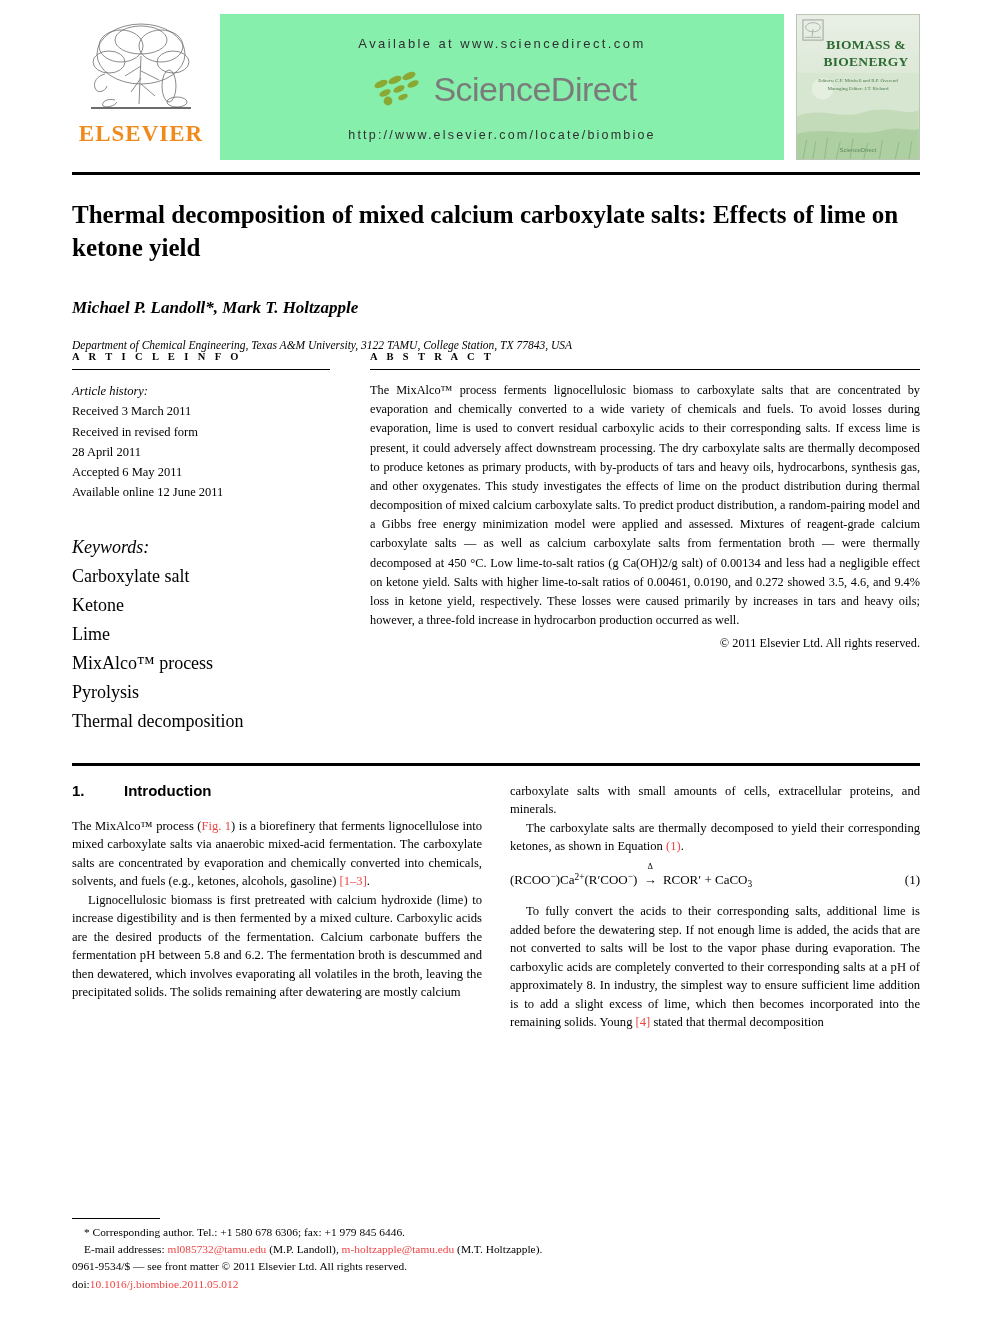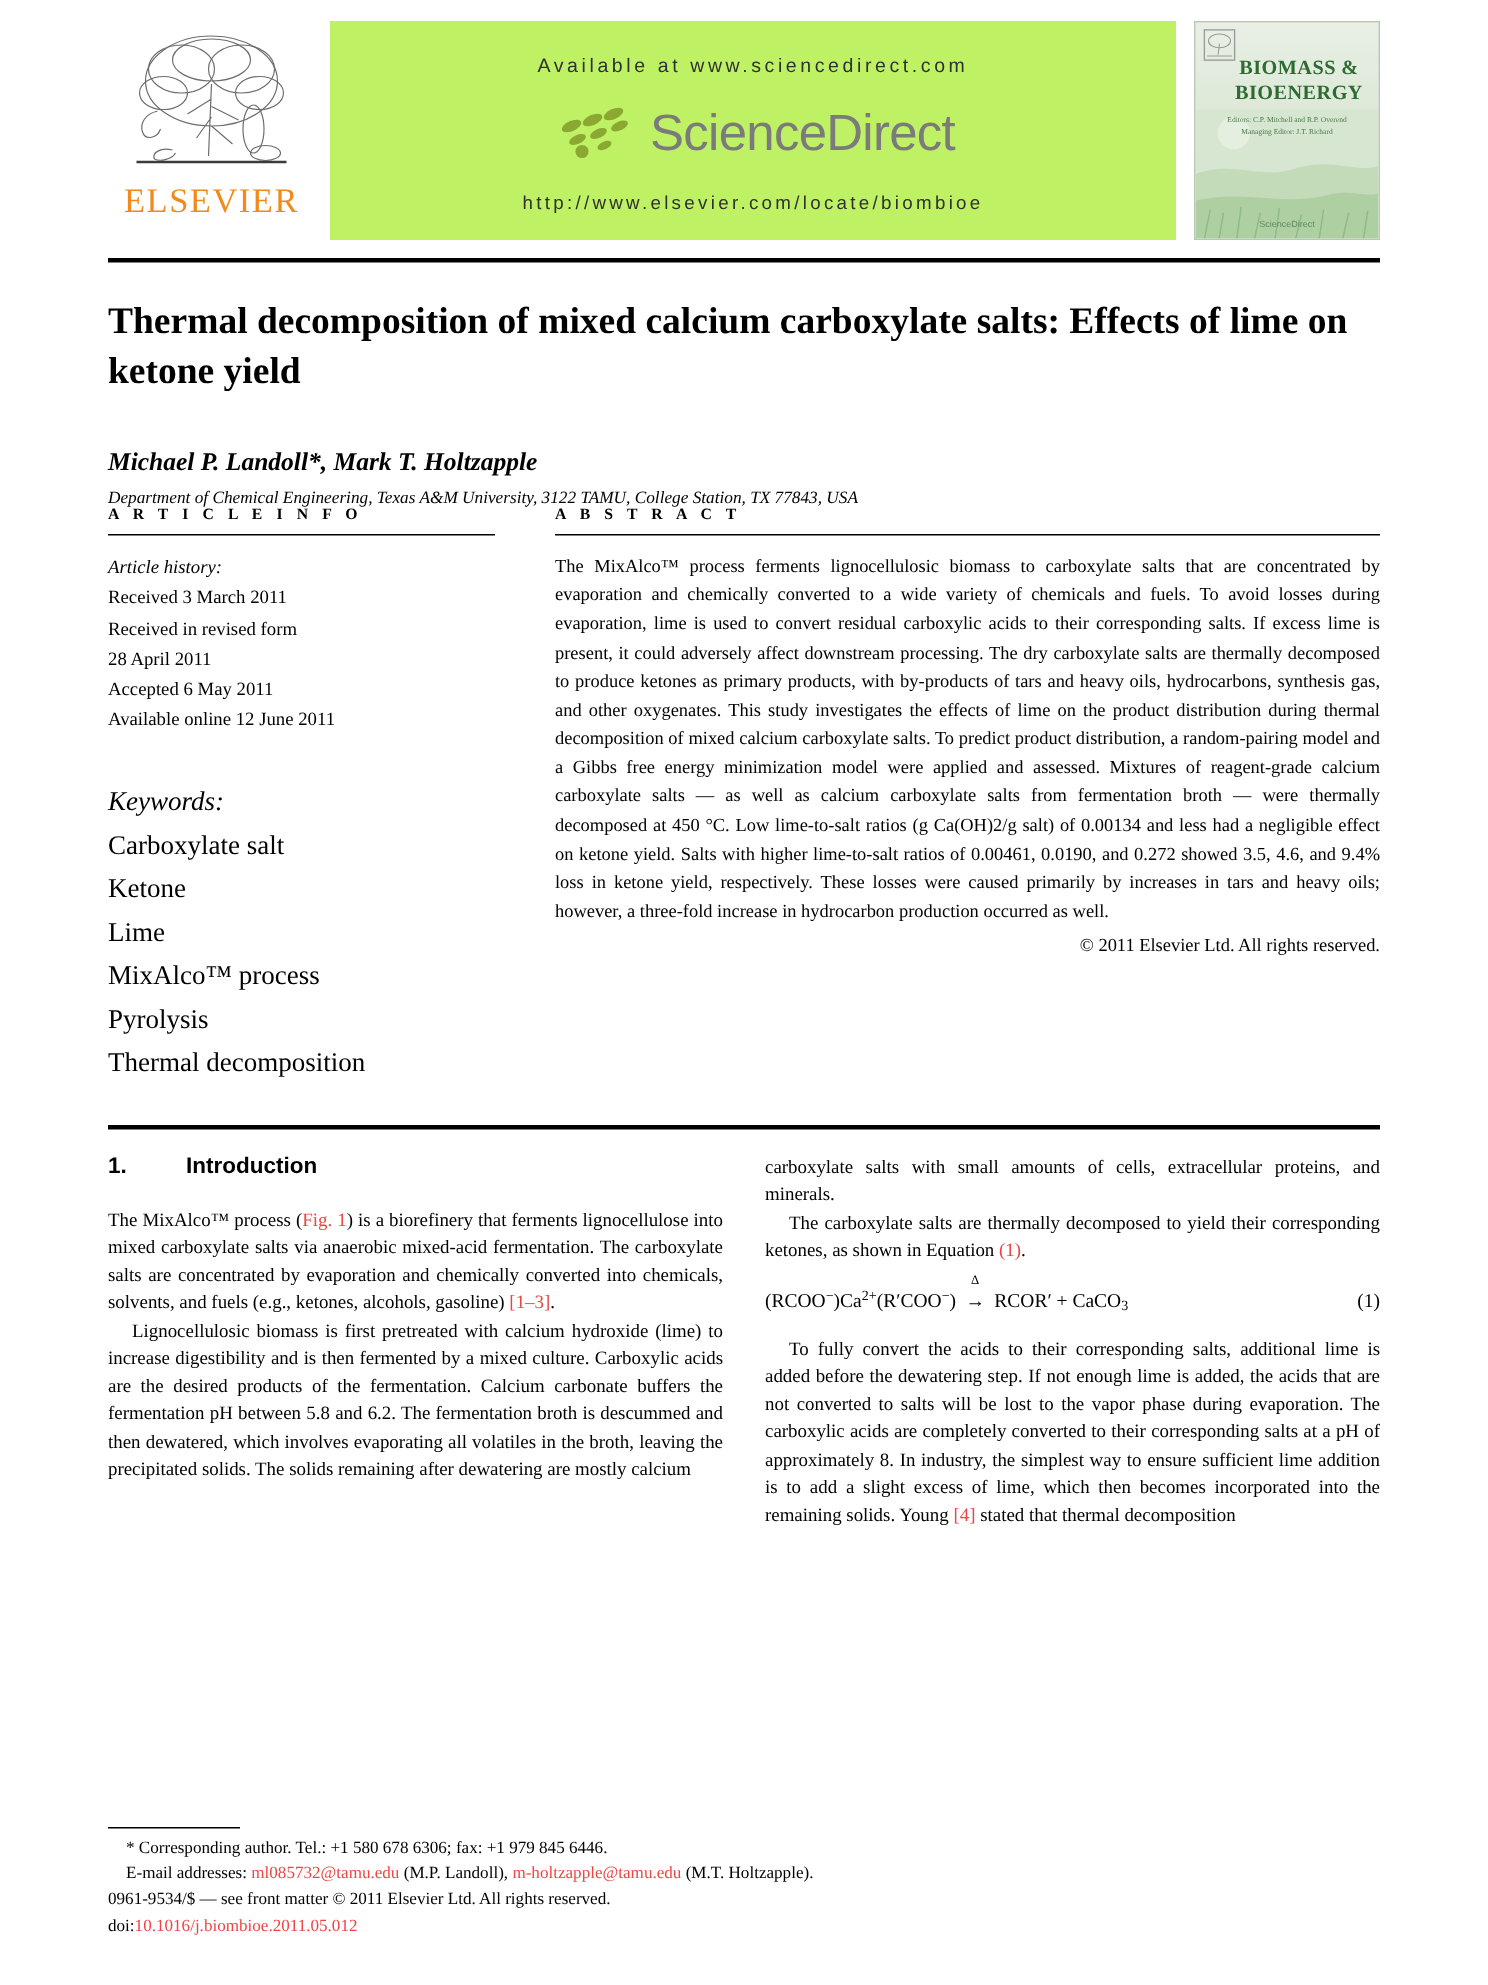--- a/index.html
+++ b/index.html
@@ -54,24 +54,25 @@
     width: 112px;
     height: 104px;
   }
   .elsevier-word {
     color: #f08a1c;
     font-size: 23px;
     letter-spacing: 1px;
     font-family: "Liberation Serif", serif;
     line-height: 1;
     margin-top: 2px;
+    font-weight: bold;
   }
   .sd-banner {
     flex: 1 1 auto;
-    background: #bef264;
+    background: #86efac;
     margin: 0 12px 0 10px;
     display: flex;
     flex-direction: column;
     align-items: center;
     justify-content: space-between;
     padding: 22px 0 18px 0;
     box-sizing: border-box;
   }
   .sd-available {
     font-size: 13px;
@@ -165,21 +166,21 @@
     font-family: "Liberation Serif", serif;
   }
   .authors {
     margin-top: 34px;
     font-size: 17px;
     font-style: italic;
     font-weight: bold;
     font-family: "Liberation Serif", serif;
   }
   .affiliation {
-    margin-top: 8px;
+    margin-top: 21px;
     font-size: 11.5px;
     font-style: italic;
     font-family: "Liberation Serif", serif;
   }
 
   
   .info-abstract {
     display: flex;
   }
   .col-info {

